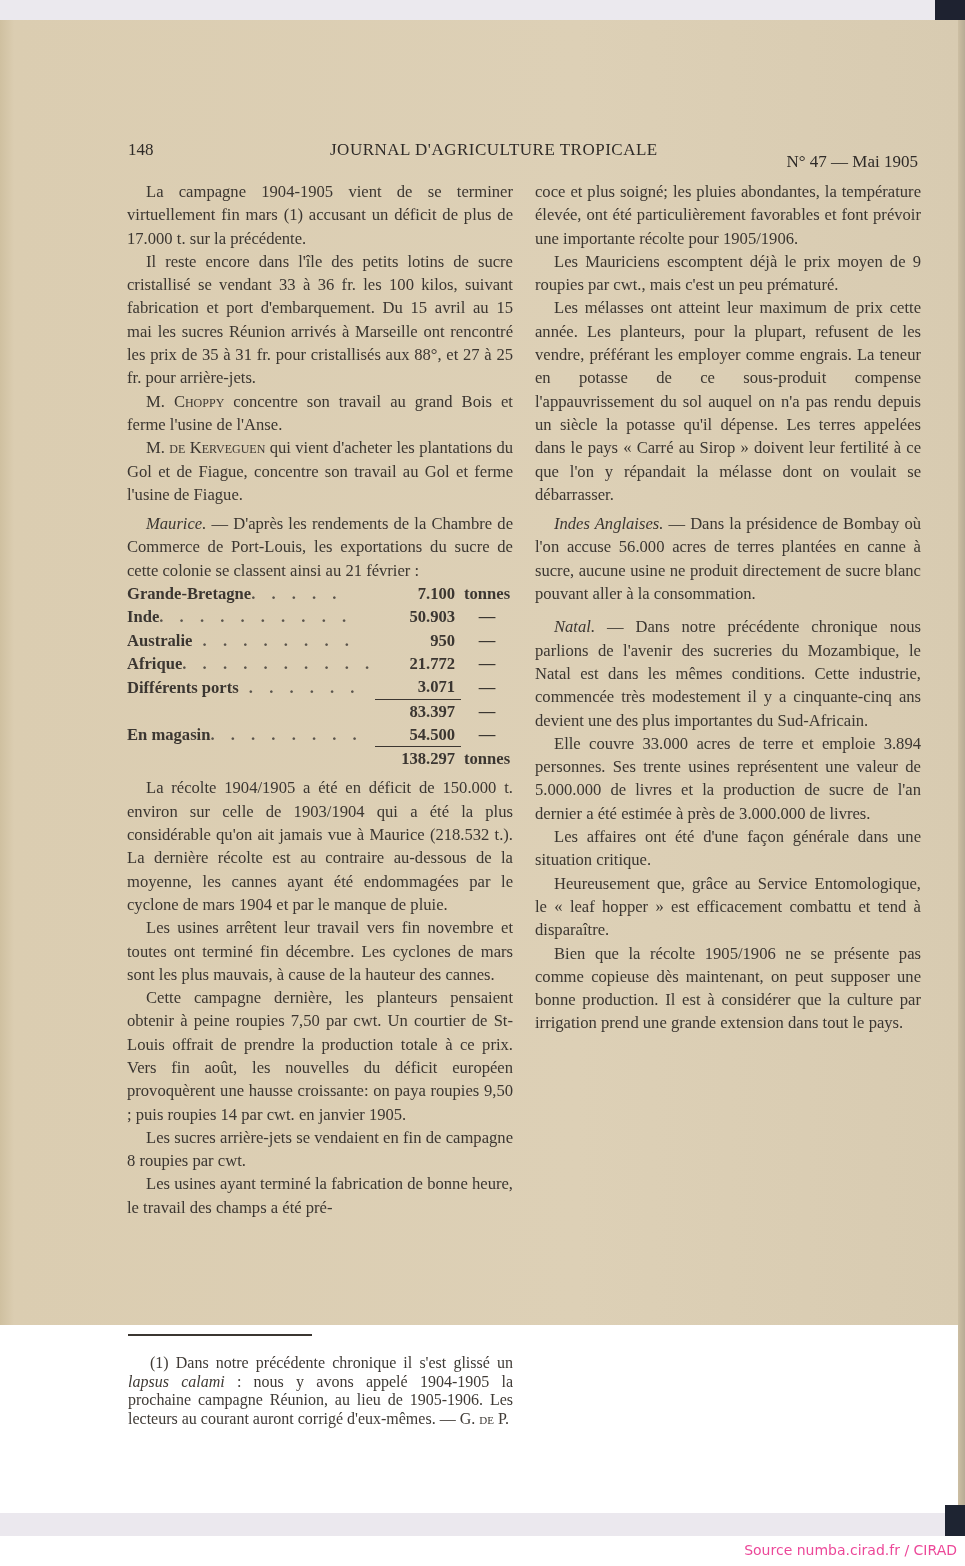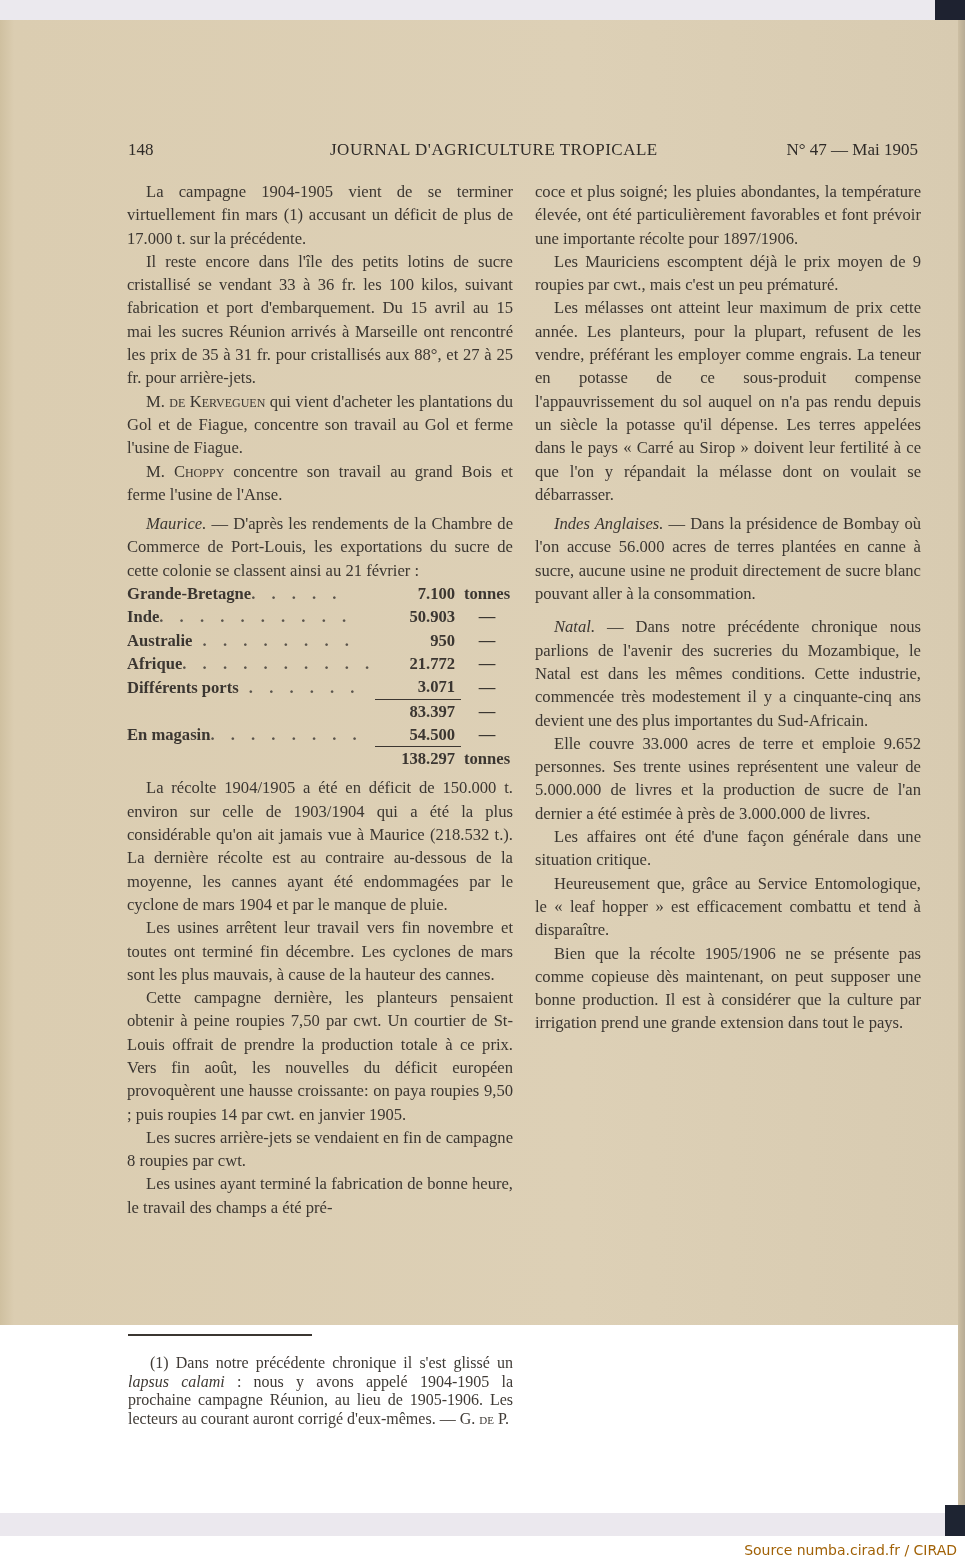--- a/index.html
+++ b/index.html
@@ -29,29 +29,29 @@
   .scan-bottom {
     position: absolute; left: 0; top: 1513px; width: 965px; height: 23px;
     background: #ebe8ee;
   }
   .binding-bottom {
     position: absolute; right: 0; top: 1505px; width: 20px; height: 31px;
     background: #1e2432;
   }
   .source {
     position: absolute; right: 8px; top: 1542px;
-    font-family: "DejaVu Sans", sans-serif; font-size: 14px; color: #a16207;
+    font-family: "DejaVu Sans", sans-serif; font-size: 14px; color: #ec4899;
   }
   .header {
     position: absolute; left: 128px; top: 120px; width: 790px; height: 24px;
     font-size: 17px; color: #2f2b28;
   }
   .header .pnum { position: absolute; left: 0; top: 0; }
   .header .jtitle { position: absolute; left: 202px; top: 0; letter-spacing: 0.5px; }
-  .header .issue { position: absolute; right: 0; top: 0; }
+  .header .issue { position: absolute; right: 0; top: 12px; }
   .sc { font-variant: small-caps; }
 
   .col {
     position: absolute; top: 160px; width: 386px;
     font-size: 16.6px; line-height: 23.3px; text-align: justify;
   }
   .col.left { left: 127px; }
   .col.right { left: 535px; }
   .col p { margin: 0; text-indent: 19px; }
   .col p.noindent { text-indent: 0; }
@@ -86,22 +86,22 @@
 
   <div class="header">
     <span class="pnum">148</span>
     <span class="jtitle">JOURNAL D'AGRICULTURE TROPICALE</span>
     <span class="issue">N° 47 — Mai 1905</span>
   </div>
 
   <div class="col left">
     <p>La campagne 1904-1905 vient de se terminer virtuellement fin mars (1) accusant un déficit de plus de 17.000 t. sur la précédente.</p>
     <p>Il reste encore dans l'île des petits lotins de sucre cristallisé se vendant 33 à 36 fr. les 100 kilos, suivant fabrication et port d'embarquement. Du 15 avril au 15 mai les sucres Réunion arrivés à Marseille ont rencontré les prix de 35 à 31 fr. pour cristallisés aux 88°, et 27 à 25 fr. pour arrière-jets.</p>
+    <p><span>M. </span><span class="sc">Choppy</span><span> concentre son travail au grand Bois et ferme l'usine de l'Anse.</span></p>
     <p><span>M. </span><span class="sc">de Kerveguen</span><span> qui vient d'acheter les plantations du Gol et de Fiague, concentre son travail au Gol et ferme l'usine de Fiague.</span></p>
-    <p><span>M. </span><span class="sc">Choppy</span><span> concentre son travail au grand Bois et ferme l'usine de l'Anse.</span></p>
     <p class="gap"><span class="it">Maurice.</span><span> — D'après les rendements de la Chambre de Commerce de Port-Louis, les exportations du sucre de cette colonie se classent ainsi au 21 février :</span></p>
 
     <table class="exports">
       <tbody>
           <tr>
             <td class="dest"><span>Grande-Bretagne</span><span class="dots">. . . . .</span></td>
             <td class="qty">7.100</td>
             <td class="unit">tonnes</td>
           </tr>
       <tr>
@@ -143,26 +143,26 @@
       </table>
 
     <p class="gap">La récolte 1904/1905 a été en déficit de 150.000 t. environ sur celle de 1903/1904 qui a été la plus considérable qu'on ait jamais vue à Maurice (218.532 t.). La dernière récolte est au contraire au-dessous de la moyenne, les cannes ayant été endommagées par le cyclone de mars 1904 et par le manque de pluie.</p>
     <p>Les usines arrêtent leur travail vers fin novembre et toutes ont terminé fin décembre. Les cyclones de mars sont les plus mauvais, à cause de la hauteur des cannes.</p>
     <p>Cette campagne dernière, les planteurs pensaient obtenir à peine roupies 7,50 par cwt. Un courtier de St-Louis offrait de prendre la production totale à ce prix. Vers fin août, les nouvelles du déficit européen provoquèrent une hausse croissante: on paya roupies 9,50 ; puis roupies 14 par cwt. en janvier 1905.</p>
     <p>Les sucres arrière-jets se vendaient en fin de campagne 8 roupies par cwt.</p>
     <p>Les usines ayant terminé la fabrication de bonne heure, le travail des champs a été pré-</p>
   </div>
 
   <div class="col right">
-    <p class="noindent">coce et plus soigné; les pluies abondantes, la température élevée, ont été particulièrement favorables et font prévoir une importante récolte pour 1897/1906.</p>
+    <p class="noindent">coce et plus soigné; les pluies abondantes, la température élevée, ont été particulièrement favorables et font prévoir une importante récolte pour 1905/1906.</p>
     <p>Les Mauriciens escomptent déjà le prix moyen de 9 roupies par cwt., mais c'est un peu prématuré.</p>
     <p>Les mélasses ont atteint leur maximum de prix cette année. Les planteurs, pour la plupart, refusent de les vendre, préférant les employer comme engrais. La teneur en potasse de ce sous-produit compense l'appauvrissement du sol auquel on n'a pas rendu depuis un siècle la potasse qu'il dépense. Les terres appelées dans le pays « Carré au Sirop » doivent leur fertilité à ce que l'on y répandait la mélasse dont on voulait se débarrasser.</p>
     <p class="gap"><span class="it">Indes Anglaises.</span><span> — Dans la présidence de Bombay où l'on accuse 56.000 acres de terres plantées en canne à sucre, aucune usine ne produit directement de sucre blanc pouvant aller à la consommation.</span></p>
     <p class="biggap"><span class="it">Natal.</span><span> — Dans notre précédente chronique nous parlions de l'avenir des sucreries du Mozambique, le Natal est dans les mêmes conditions. Cette industrie, commencée très modestement il y a cinquante-cinq ans devient une des plus importantes du Sud-Africain.</span></p>
-    <p>Elle couvre 33.000 acres de terre et emploie 9.652 personnes. Ses trente usines représentent une valeur de 5.000.000 de livres et la production de sucre de l'an dernier a été estimée à près de 3.000.000 de livres.</p>
+    <p>Elle couvre 33.000 acres de terre et emploie 3.894 personnes. Ses trente usines représentent une valeur de 5.000.000 de livres et la production de sucre de l'an dernier a été estimée à près de 3.000.000 de livres.</p>
     <p>Les affaires ont été d'une façon générale dans une situation critique.</p>
     <p>Heureusement que, grâce au Service Entomologique, le « leaf hopper » est efficacement combattu et tend à disparaître.</p>
     <p>Bien que la récolte 1905/1906 ne se présente pas comme copieuse dès maintenant, on peut supposer une bonne production. Il est à considérer que la culture par irrigation prend une grande extension dans tout le pays.</p>
   </div>
 
   <div class="footnote-rule"></div>
   <div class="footnote">
     <p><span>(1)</span><span> Dans notre précédente chronique il s'est glissé un </span><span class="it">lapsus calami</span><span> : nous y avons appelé 1904-1905 la prochaine campagne Réunion, au lieu de 1905-1906. Les lecteurs au courant auront corrigé d'eux-mêmes. — G. </span><span class="sc">de</span><span> P.</span></p>
   </div>
 </div>

